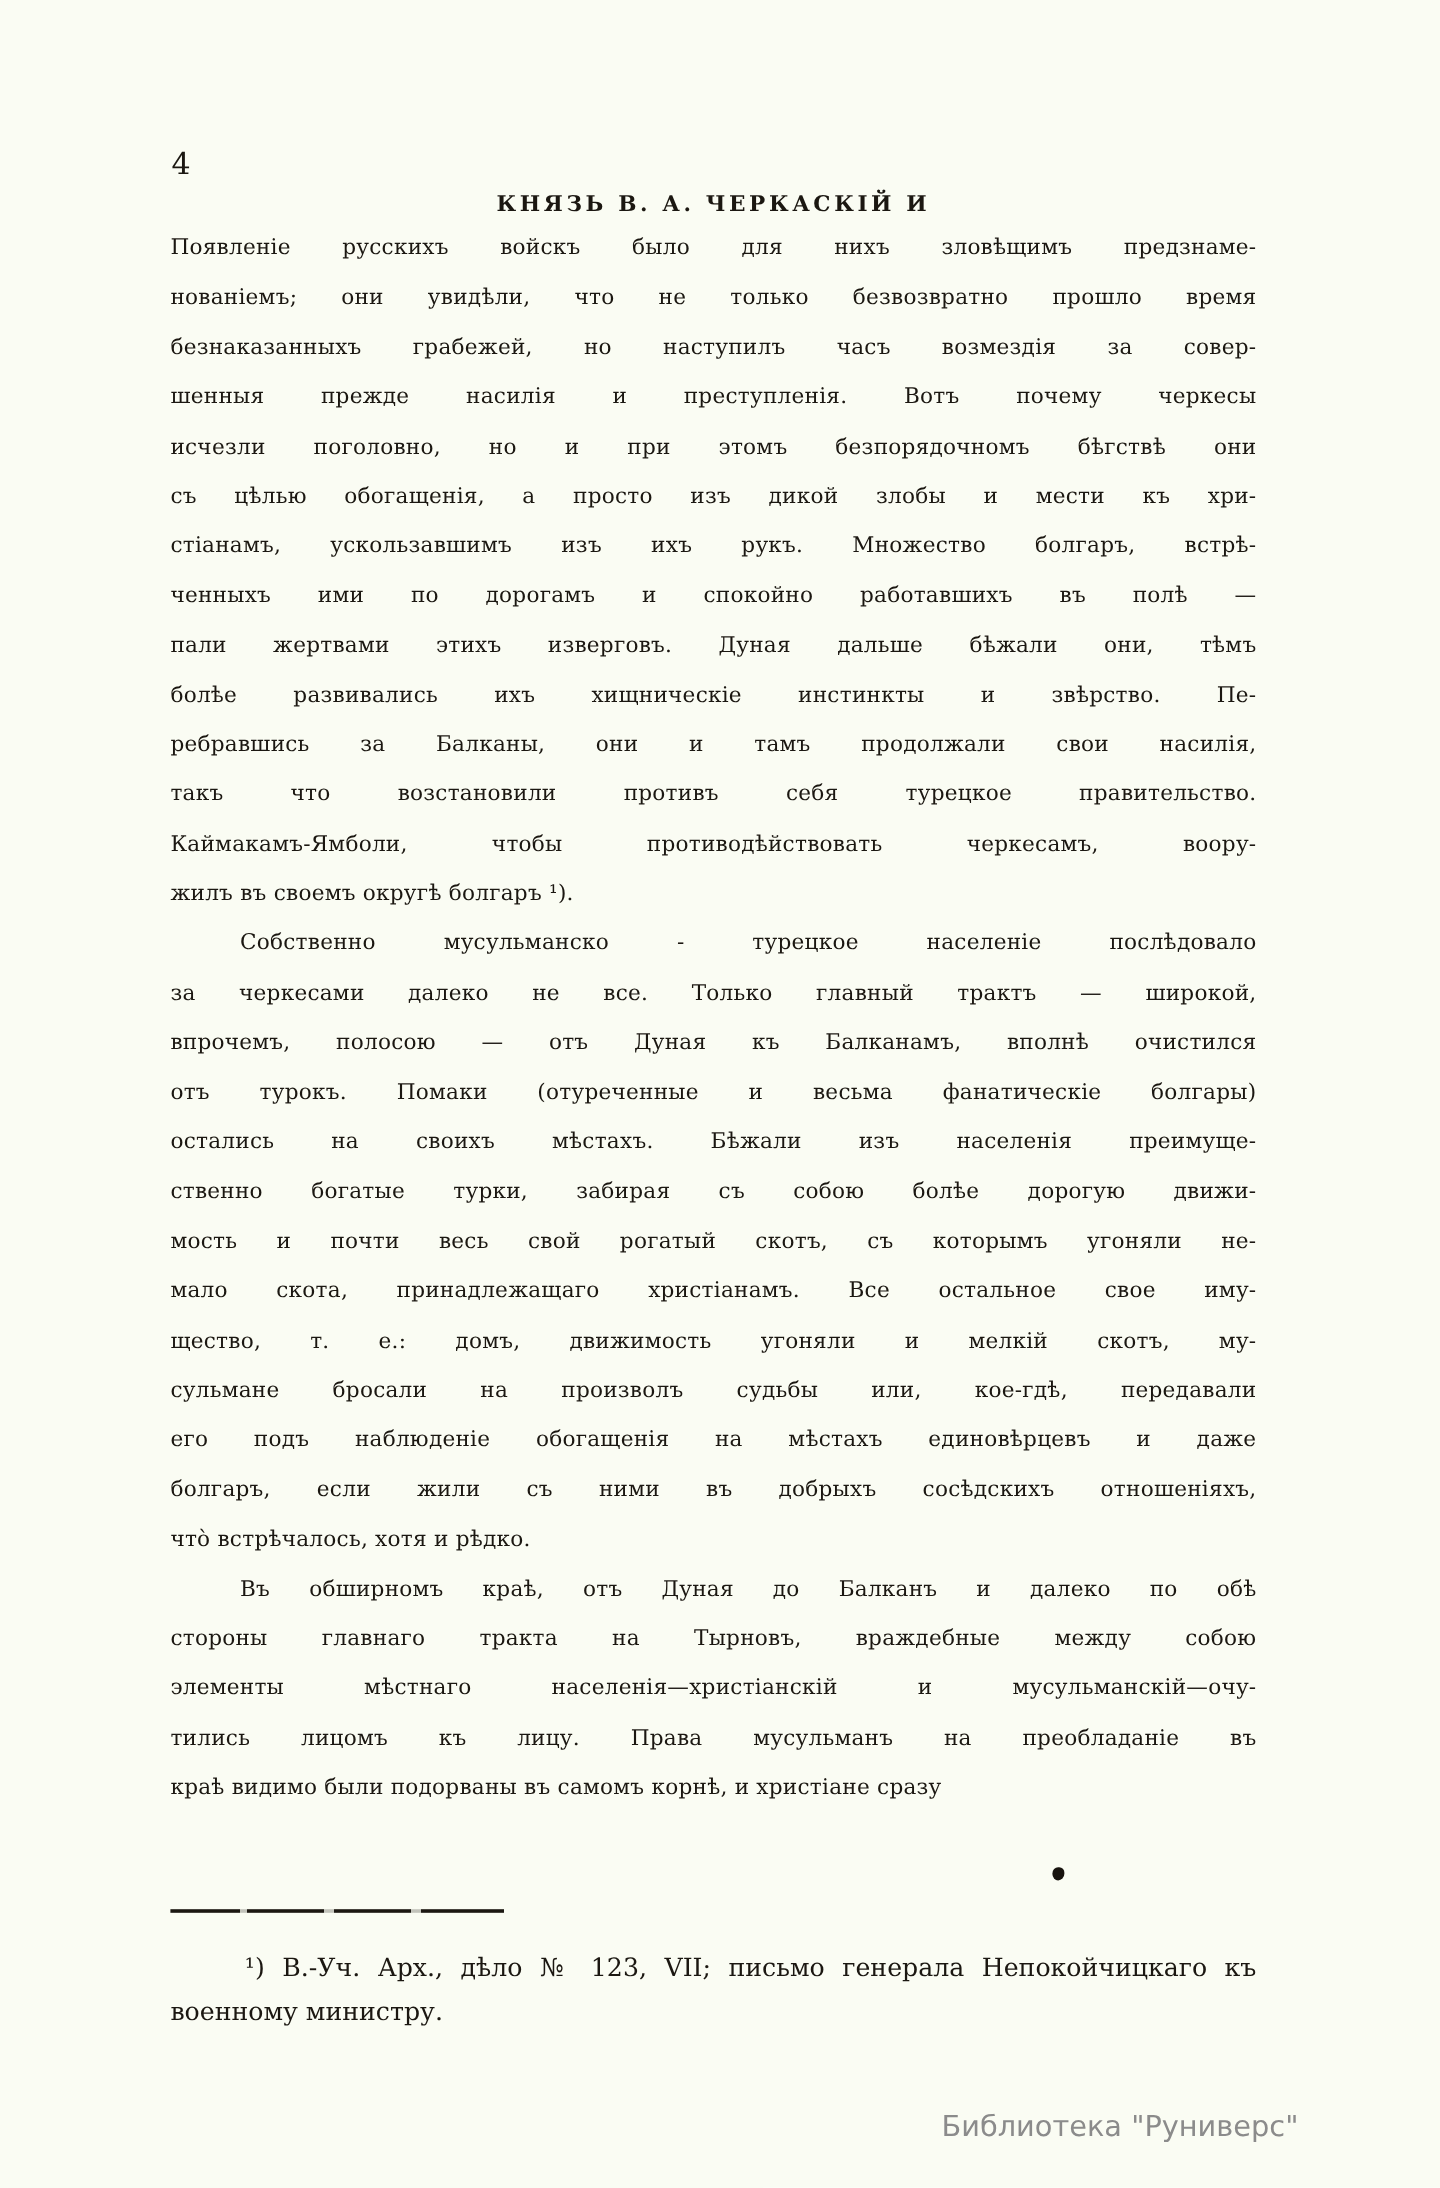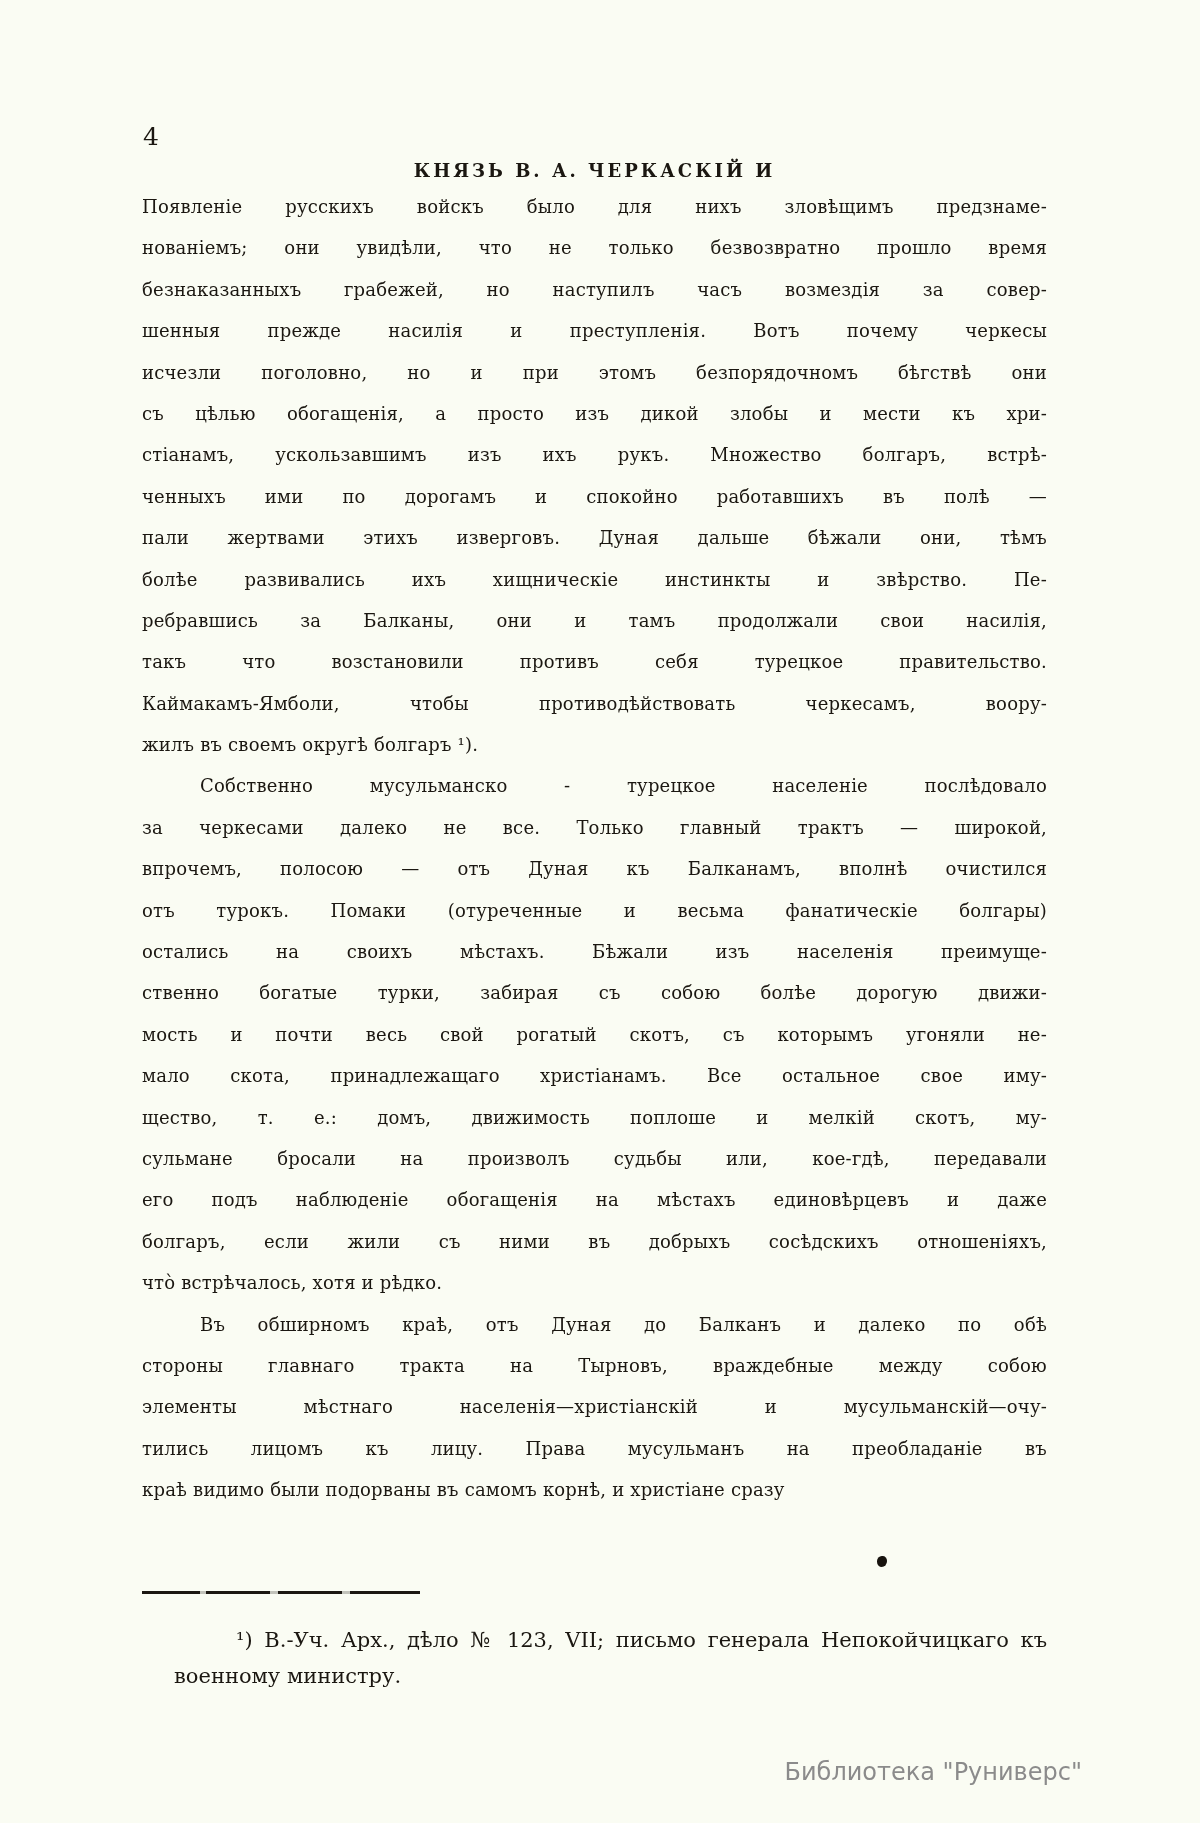--- a/index.html
+++ b/index.html
@@ -80,21 +80,20 @@
     top: 1622px;
     width: 905px;
   }
   .footnote-line {
     height: 36px;
     line-height: 36px;
     font-size: 21px;
     white-space: nowrap;
     text-align: justify;
     text-align-last: justify;
-    margin-left: 32px;
   }
   .footnote-line.fn-first { padding-left: 62px; }
   .footnote-line.fn-last { text-align-last: left; }
   .watermark {
     position: absolute;
     right: 118px;
     top: 1758px;
     font-family: "DejaVu Sans", "Liberation Sans", sans-serif;
     font-size: 24px;
     color: #8b8b8b;
@@ -129,21 +128,21 @@
       </div>
       <div>
         <div class="line line-indent">Собственно мусульманско - турецкое населеніе послѣдовало</div>
         <div class="line">за черкесами далеко не все. Только главный трактъ — широкой,</div>
         <div class="line">впрочемъ, полосою — отъ Дуная къ Балканамъ, вполнѣ очистился</div>
         <div class="line">отъ турокъ. Помаки (отуреченные и весьма фанатическіе болгары)</div>
         <div class="line">остались на своихъ мѣстахъ. Бѣжали изъ населенія преимуще-</div>
         <div class="line">ственно богатые турки, забирая съ собою болѣе дорогую движи-</div>
         <div class="line">мость и почти весь свой рогатый скотъ, съ которымъ угоняли не-</div>
         <div class="line">мало скота, принадлежащаго христіанамъ. Все остальное свое иму-</div>
-        <div class="line">щество, т. е.: домъ, движимость поплоше и мелкій скотъ, му-</div>
+        <div class="line">щество, т. е.: домъ, движимость угоняли и мелкій скотъ, му-</div>
         <div class="line">сульмане бросали на произволъ судьбы или, кое-гдѣ, передавали</div>
         <div class="line">его подъ наблюденіе обогащенія на мѣстахъ единовѣрцевъ и даже</div>
         <div class="line">болгаръ, если жили съ ними въ добрыхъ сосѣдскихъ отношеніяхъ,</div>
         <div class="line line-last">чтò встрѣчалось, хотя и рѣдко.</div>
       </div>
       <div>
         <div class="line line-indent">Въ обширномъ краѣ, отъ Дуная до Балканъ и далеко по обѣ</div>
         <div class="line">стороны главнаго тракта на Тырновъ, враждебные между собою</div>
         <div class="line">элементы мѣстнаго населенія—христіанскій и мусульманскій—очу-</div>
         <div class="line">тились лицомъ къ лицу. Права мусульманъ на преобладаніе въ</div>

